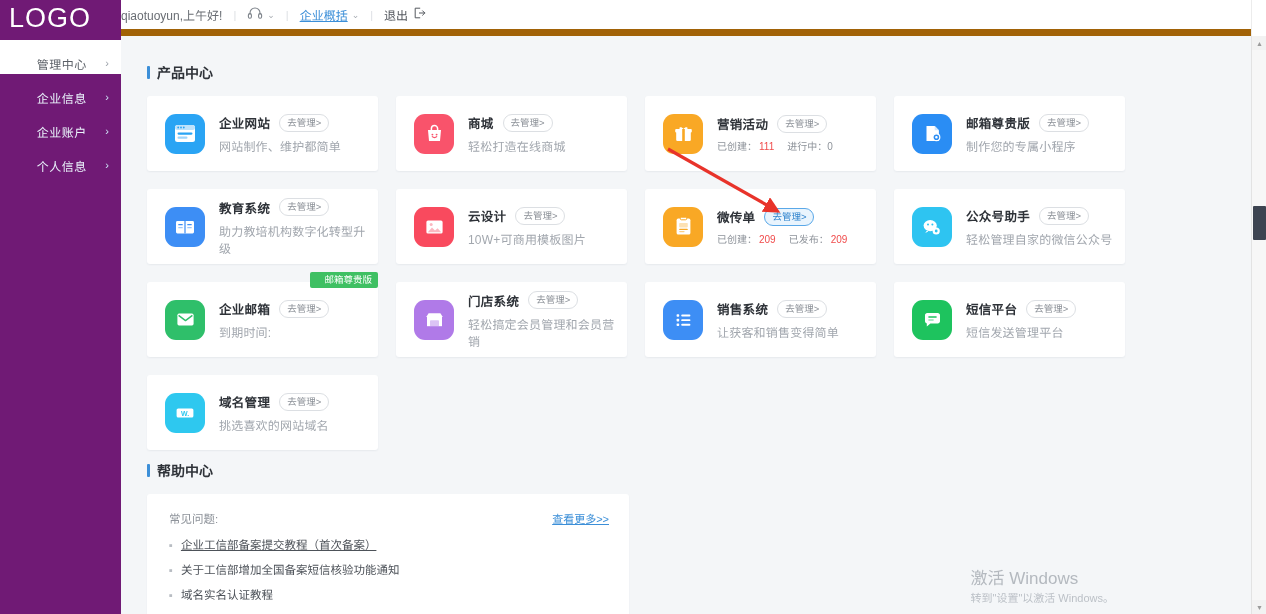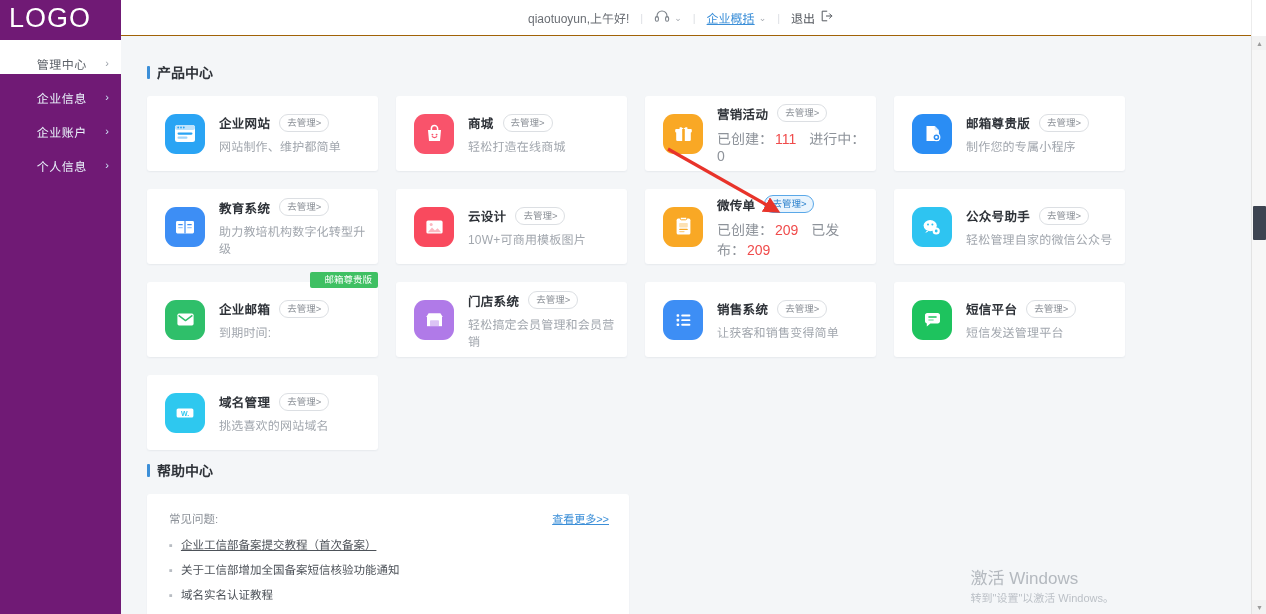--- a/index.html
+++ b/index.html
@@ -53,23 +53,23 @@
   .main {
     flex: 1;
     height: 614px;
     background: #f4f6f8;
     position: relative;
     overflow: hidden;
   }
   .topbar {
     height: 36px;
     background: #ffffff;
-    display: flex; align-items: center; justify-content: center;
+    display: flex; align-items: center; justify-content: flex-start;
     padding-right: 26px;
-    border-bottom: 1px solid #a16207;
+    border-bottom: 7px solid #a16207;
   }
   .topbar-inner { display: flex; align-items: center; font-size: 12px; color: #666a70; }
   .greeting { color: #6a6e74; }
   .divider { color: #dcdfe3; margin: 0 11px; font-size: 11px; }
   .topbar-link { color: #3c8fd8; text-decoration: underline; cursor: pointer; }
   .topbar-plain { color: #55595f; cursor: pointer; }
   .mini-chev { font-size: 9px; color: #a8acb2; margin-left: 4px; }
   .headset { display: inline-block; vertical-align: middle; }
 
   .content {
@@ -125,21 +125,21 @@
     cursor: pointer;
     white-space: nowrap;
     line-height: 13px;
   }
   .manage-btn.hl {
     border-color: #5aa8e8;
     background: #e9f4fd;
     color: #2f83cd;
   }
   .card-desc { font-size: 12px; color: #a2a7ae; letter-spacing: .2px; }
-  .card-stats { font-size: 14px; color: #8e939a; }
+  .card-stats { font-size: 10px; color: #8e939a; }
   .card-stats .num { color: #f04b4b; margin: 0 2px; }
   .card-stats .gap { display: inline-block; width: 11px; }
   .card-stats .num-zero { color: #8e939a; }
   .badge {
     position: absolute;
     top: -10px; right: 0;
     background: #3fc063;
     color: #fff;
     font-size: 9.5px;
     padding: 2px 6px 3px 14px;

